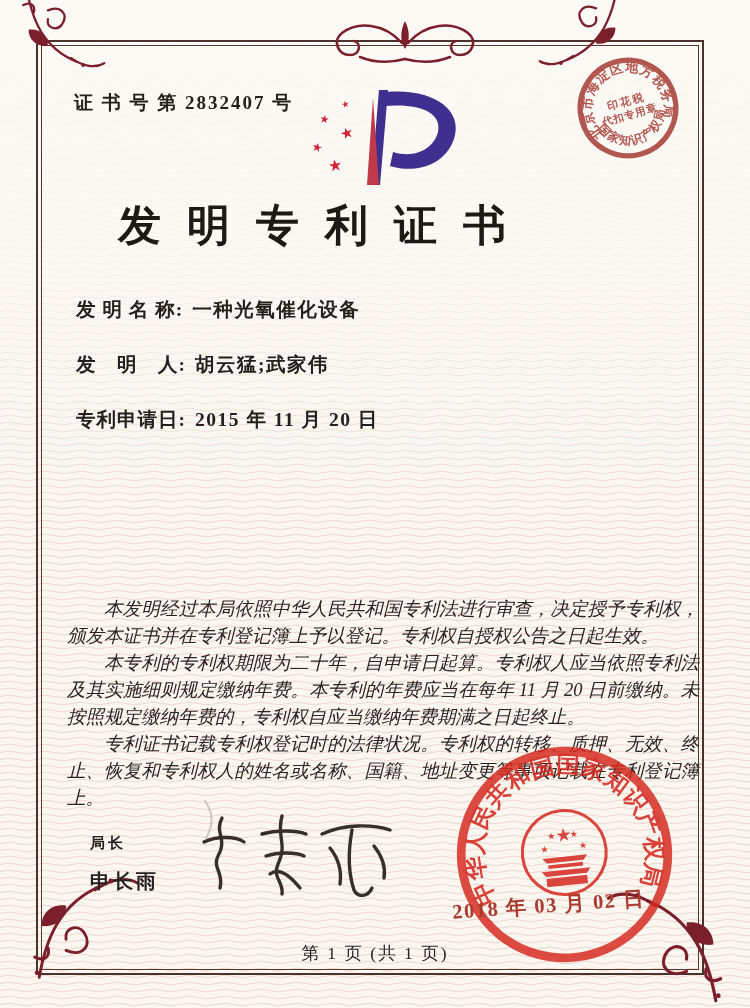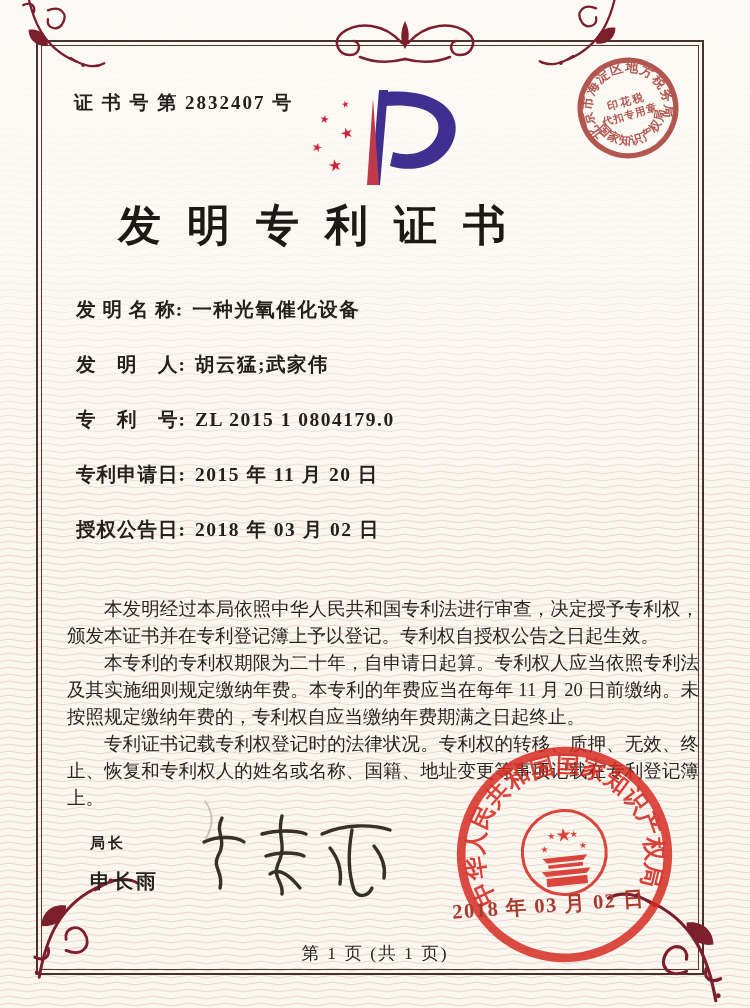--- a/index.html
+++ b/index.html
@@ -27,21 +27,21 @@
     position:absolute;left:0;top:197px;width:624px;z-index:3;text-align:center;
     font-size:43px;font-weight:700;color:#1d1916;letter-spacing:26px;padding-left:26px;box-sizing:border-box;
   }
   .fields{position:absolute;left:76px;top:296px;z-index:3;font-family:Liberation Serif, serif;}
   .field-row{height:26px;margin-bottom:29px;font-size:19.5px;font-weight:700;color:#24201d;white-space:nowrap;}
   .f-label{letter-spacing:1px;}
   .f-value{margin-left:9px;letter-spacing:1.5px;}
   .paras{position:absolute;left:67px;top:596px;width:632px;z-index:3;}
   .paras p{
     margin:0;text-indent:2em;text-align:justify;
-    font-size:18.5px;line-height:27px;font-weight:500;color:#2a2420;
+    font-size:18.5px;line-height:27px;font-style:italic;font-weight:500;color:#2a2420;
   }
   .sig-title{position:absolute;left:90px;top:834px;z-index:3;font-size:15px;font-weight:700;letter-spacing:3px;}
   .sig-name{position:absolute;left:90px;top:868px;z-index:3;font-size:20px;font-weight:700;letter-spacing:3px;}
   .sig-svg{position:absolute;left:0;top:0;z-index:4;}
   .big-seal{position:absolute;left:452px;top:742px;z-index:4;transform:rotate(-6deg);opacity:.92;}
   .seal-date{
     position:absolute;left:452px;top:891px;z-index:5;
     font-size:20.5px;font-weight:700;color:#a93a2e;letter-spacing:1.5px;transform:rotate(-4deg);white-space:nowrap;
   }
   .footer{
@@ -150,27 +150,21 @@
   <div class="title">发明专利证书</div>
 
   <div class="fields">
     <div class="field-row">
       <span class="f-label">发 明 名 称:</span><span class="f-value">一种光氧催化设备</span>
     </div>
     <div class="field-row">
       <span class="f-label">发　明　人:</span><span class="f-value">胡云猛;武家伟</span>
     </div>
     <div class="field-row">
-      <span class="f-label">专　利　号:</span><span class="f-value">ZL 2015 1 0804179.0</span>
-    </div>
-    <div class="field-row">
       <span class="f-label">专利申请日:</span><span class="f-value">2015 年 11 月 20 日</span>
-    </div>
-    <div class="field-row">
-      <span class="f-label">授权公告日:</span><span class="f-value">2018 年 03 月 02 日</span>
     </div>
   </div>
 
   <div class="paras">
     <p>本发明经过本局依照中华人民共和国专利法进行审查，决定授予专利权，颁发本证书并在专利登记簿上予以登记。专利权自授权公告之日起生效。</p>
     <p>本专利的专利权期限为二十年，自申请日起算。专利权人应当依照专利法及其实施细则规定缴纳年费。本专利的年费应当在每年 11 月 20 日前缴纳。未按照规定缴纳年费的，专利权自应当缴纳年费期满之日起终止。</p>
     <p>专利证书记载专利权登记时的法律状况。专利权的转移、质押、无效、终止、恢复和专利权人的姓名或名称、国籍、地址变更等事项记载在专利登记簿上。</p>
   </div>
 
   <div class="sig-title">局长</div>

